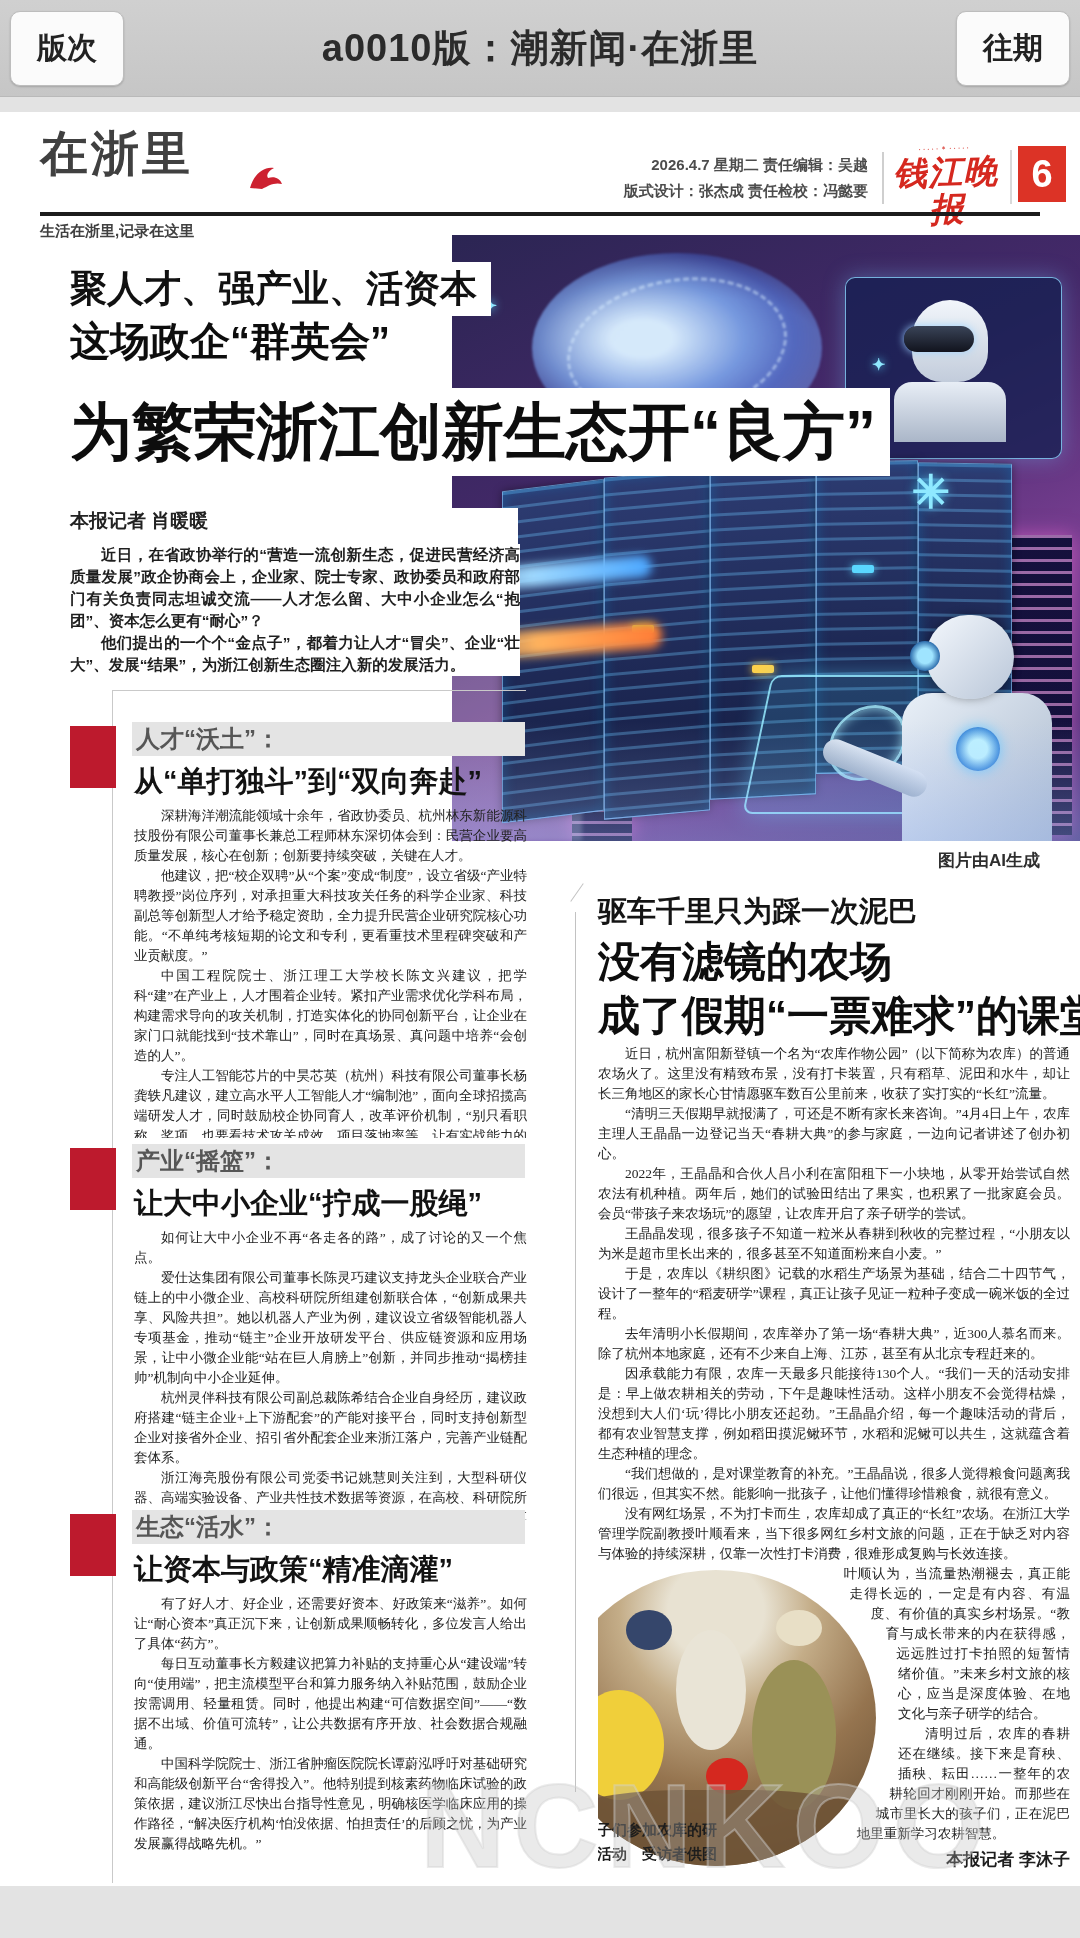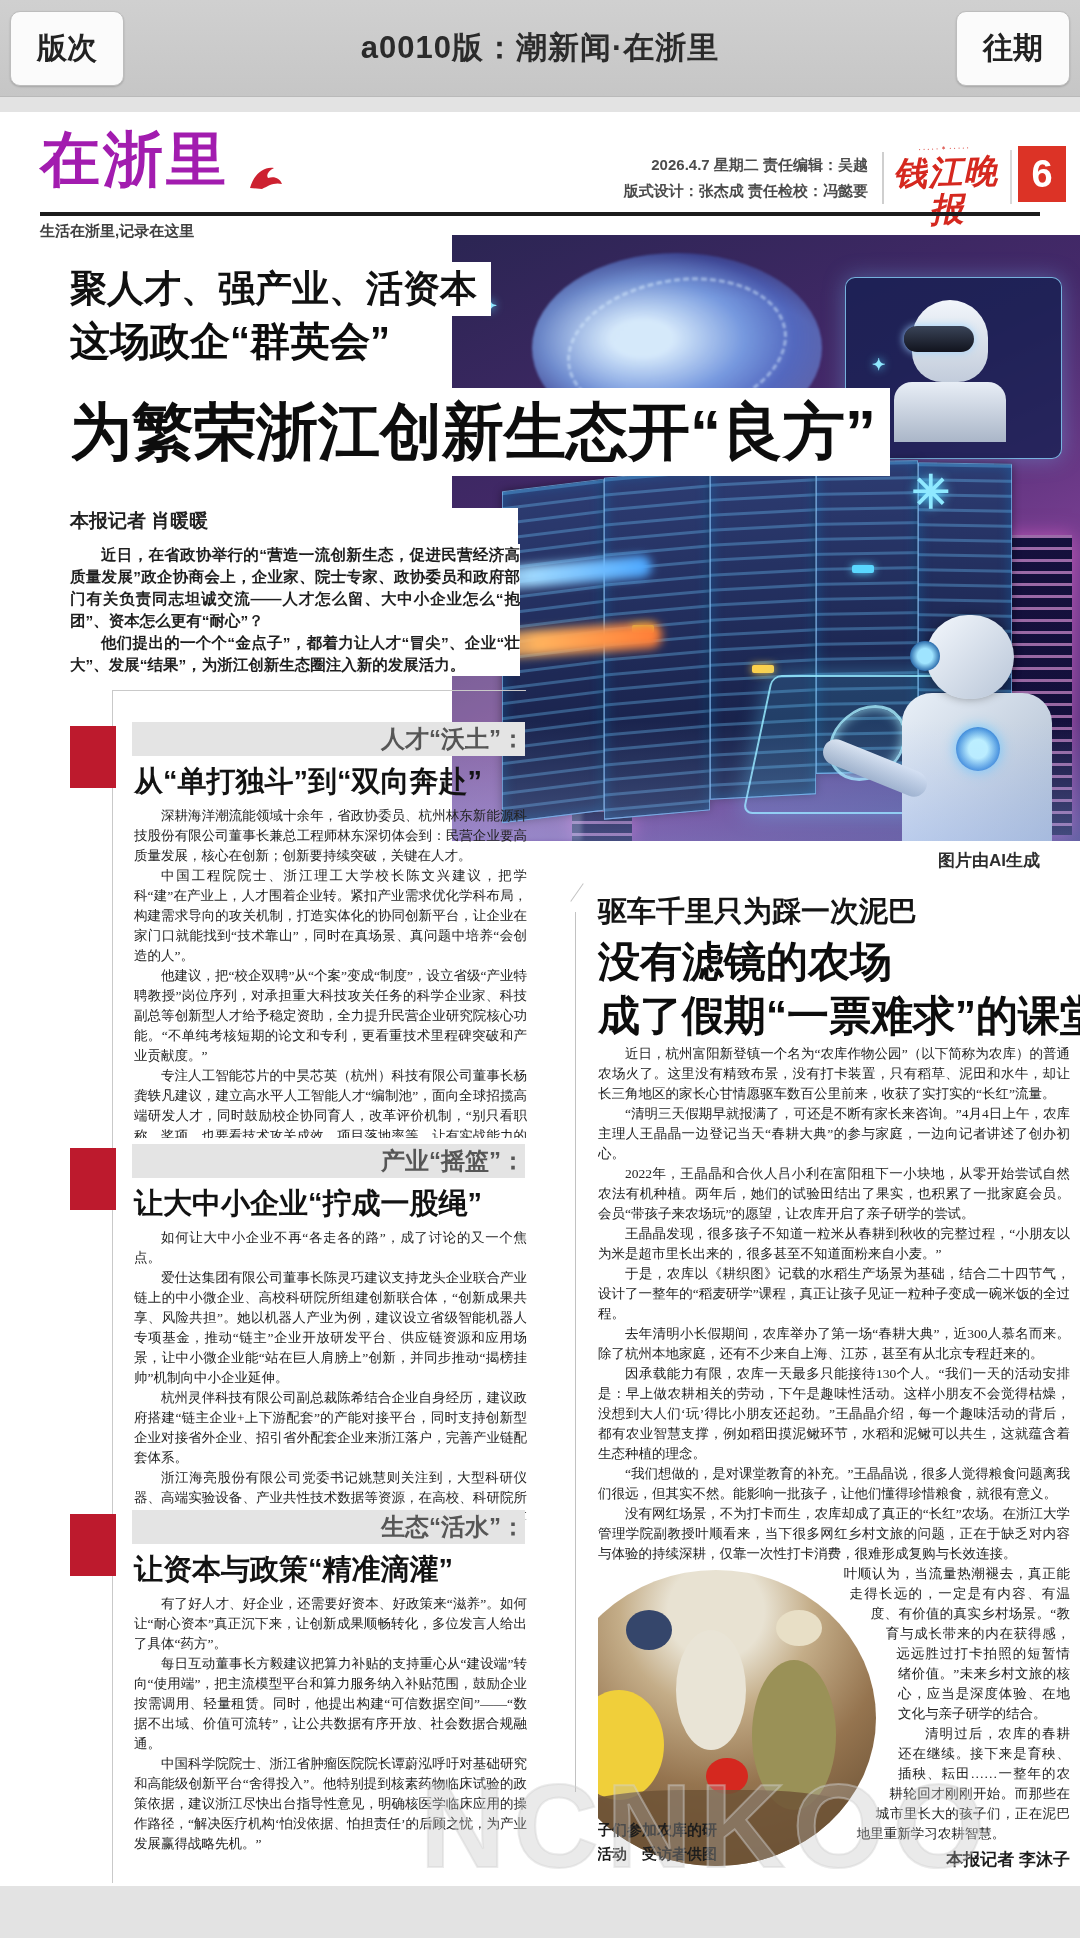--- a/index.html
+++ b/index.html
@@ -20,31 +20,31 @@
     background:#fbfbfb;border:1px solid #bdbdbd;border-radius:10px;
     box-shadow:0 1px 2px rgba(0,0,0,.18);
     font-size:30px;font-weight:700;color:#222;
     display:flex;align-items:center;justify-content:center;cursor:pointer;text-align:center;
   }
   .tb-btn.left{left:10px;}
   .tb-btn.right{right:10px;}
   .tb-title{
     position:absolute;left:140px;right:140px;top:0;height:96px;
     display:flex;align-items:center;justify-content:center;
-    font-size:31px;font-weight:800;color:#2b2b2b;letter-spacing:1px;
+    font-size:38px;font-weight:800;color:#2b2b2b;letter-spacing:1px;
   }
   
   .paper{
     position:absolute;left:0;top:112px;width:1080px;height:1774px;
     background:#ffffff;overflow:hidden;z-index:5;
   }
   
   .mh-logo{
-    position:absolute;left:40px;top:18px;font-size:60px;font-weight:900;
-    color:#a21caf;letter-spacing:3px;line-height:1;
+    position:absolute;left:40px;top:18px;font-size:48px;font-weight:900;
+    color:#404040;letter-spacing:3px;line-height:1;
   }
   .mh-wave{position:absolute;left:248px;top:52px;}
   .mh-info{
     position:absolute;right:212px;top:40px;text-align:right;
     font-size:15px;font-weight:700;color:#4c4c4c;line-height:26px;white-space:nowrap;
   }
   .mh-div1{position:absolute;right:196px;top:40px;width:2px;height:52px;background:#cfcfcf;}
   .mh-paper{
     position:absolute;right:78px;top:34px;width:112px;text-align:center;
     font-family:"Liberation Serif", serif;font-style:italic;font-weight:700;
@@ -127,21 +127,21 @@
   .intro{position:absolute;left:70px;top:432px;width:450px;z-index:4;background:#fff;
     font-size:15.5px;font-weight:700;color:#1f1f1f;line-height:22px;text-align:justify;}
   .intro p{margin:0;text-indent:2em;}
   
   .lframe{position:absolute;left:70px;top:578px;width:455px;height:1192px;
     border-top:1px solid #c9c9c9;border-left:1px solid #c9c9c9;margin-left:42px;width:413px;z-index:2;}
   
   .section{position:absolute;left:70px;width:455px;z-index:4;}
   .sec-sq{position:absolute;left:0;top:4px;width:46px;height:62px;background:#bd1a2d;}
   .sec-kicker{position:absolute;left:62px;top:0;width:393px;height:34px;background:#e4e4e4;
-    font-size:24px;font-weight:800;color:#565656;line-height:34px;padding-left:4px;box-sizing:border-box;text-align:right;}
+    font-size:24px;font-weight:800;color:#565656;line-height:34px;padding-left:4px;box-sizing:border-box;}
   .sec-title{position:absolute;left:64px;top:40px;font-size:29px;font-weight:900;color:#121212;white-space:nowrap;}
   .sec-body{position:absolute;left:64px;top:84px;width:393px;overflow:hidden;
     font-family:"Liberation Serif", serif;font-size:13.5px;color:#232323;line-height:20px;text-align:justify;}
   .sec-body p{margin:0;text-indent:2em;}
   #sec1{top:610px;} #sec1 .sec-body{height:332px;}
   #sec2{top:1032px;} #sec2 .sec-body{height:292px;}
   #sec3{top:1398px;} #sec3 .sec-body{height:288px;}
   
   .side-line{position:absolute;left:575px;top:800px;width:1px;height:880px;background:#c2c2c2;z-index:3;}
   .side-tick{position:absolute;left:566px;top:780px;width:22px;height:1px;background:#c2c2c2;
@@ -243,22 +243,22 @@
     </div>
 
   <div class="lframe"></div>
 
   <div class="section" id="sec1">
     <div class="sec-sq"></div>
     <div class="sec-kicker">人才“沃土”：</div>
     <div class="sec-title">从“单打独斗”到“双向奔赴”</div>
     <div class="sec-body">
         <p>深耕海洋潮流能领域十余年，省政协委员、杭州林东新能源科技股份有限公司董事长兼总工程师林东深切体会到：民营企业要高质量发展，核心在创新；创新要持续突破，关键在人才。</p>
+        <p>他建议，把“校企双聘”从“个案”变成“制度”，设立省级“产业特聘教授”岗位序列，对承担重大科技攻关任务的科学企业家、科技副总等创新型人才给予稳定资助，全力提升民营企业研究院核心功能。“不单纯考核短期的论文和专利，更看重技术里程碑突破和产业贡献度。”</p>
         <p>中国工程院院士、浙江理工大学校长陈文兴建议，把学科“建”在产业上，人才围着企业转。紧扣产业需求优化学科布局，构建需求导向的攻关机制，打造实体化的协同创新平台，让企业在家门口就能找到“技术靠山”，同时在真场景、真问题中培养“会创造的人”。</p>
-        <p>他建议，把“校企双聘”从“个案”变成“制度”，设立省级“产业特聘教授”岗位序列，对承担重大科技攻关任务的科学企业家、科技副总等创新型人才给予稳定资助，全力提升民营企业研究院核心功能。“不单纯考核短期的论文和专利，更看重技术里程碑突破和产业贡献度。”</p>
         <p>专注人工智能芯片的中昊芯英（杭州）科技有限公司董事长杨龚轶凡建议，建立高水平人工智能人才“编制池”，面向全球招揽高端研发人才，同时鼓励校企协同育人，改革评价机制，“别只看职称、奖项，也要看技术攻关成效、项目落地率等，让有实战能力的技术人才得到认可和扶持。”</p>
       </div>
   </div>
 
   <div class="section" id="sec2">
     <div class="sec-sq"></div>
     <div class="sec-kicker">产业“摇篮”：</div>
     <div class="sec-title">让大中小企业“拧成一股绳”</div>
     <div class="sec-body">
         <p>如何让大中小企业不再“各走各的路”，成了讨论的又一个焦点。</p>

